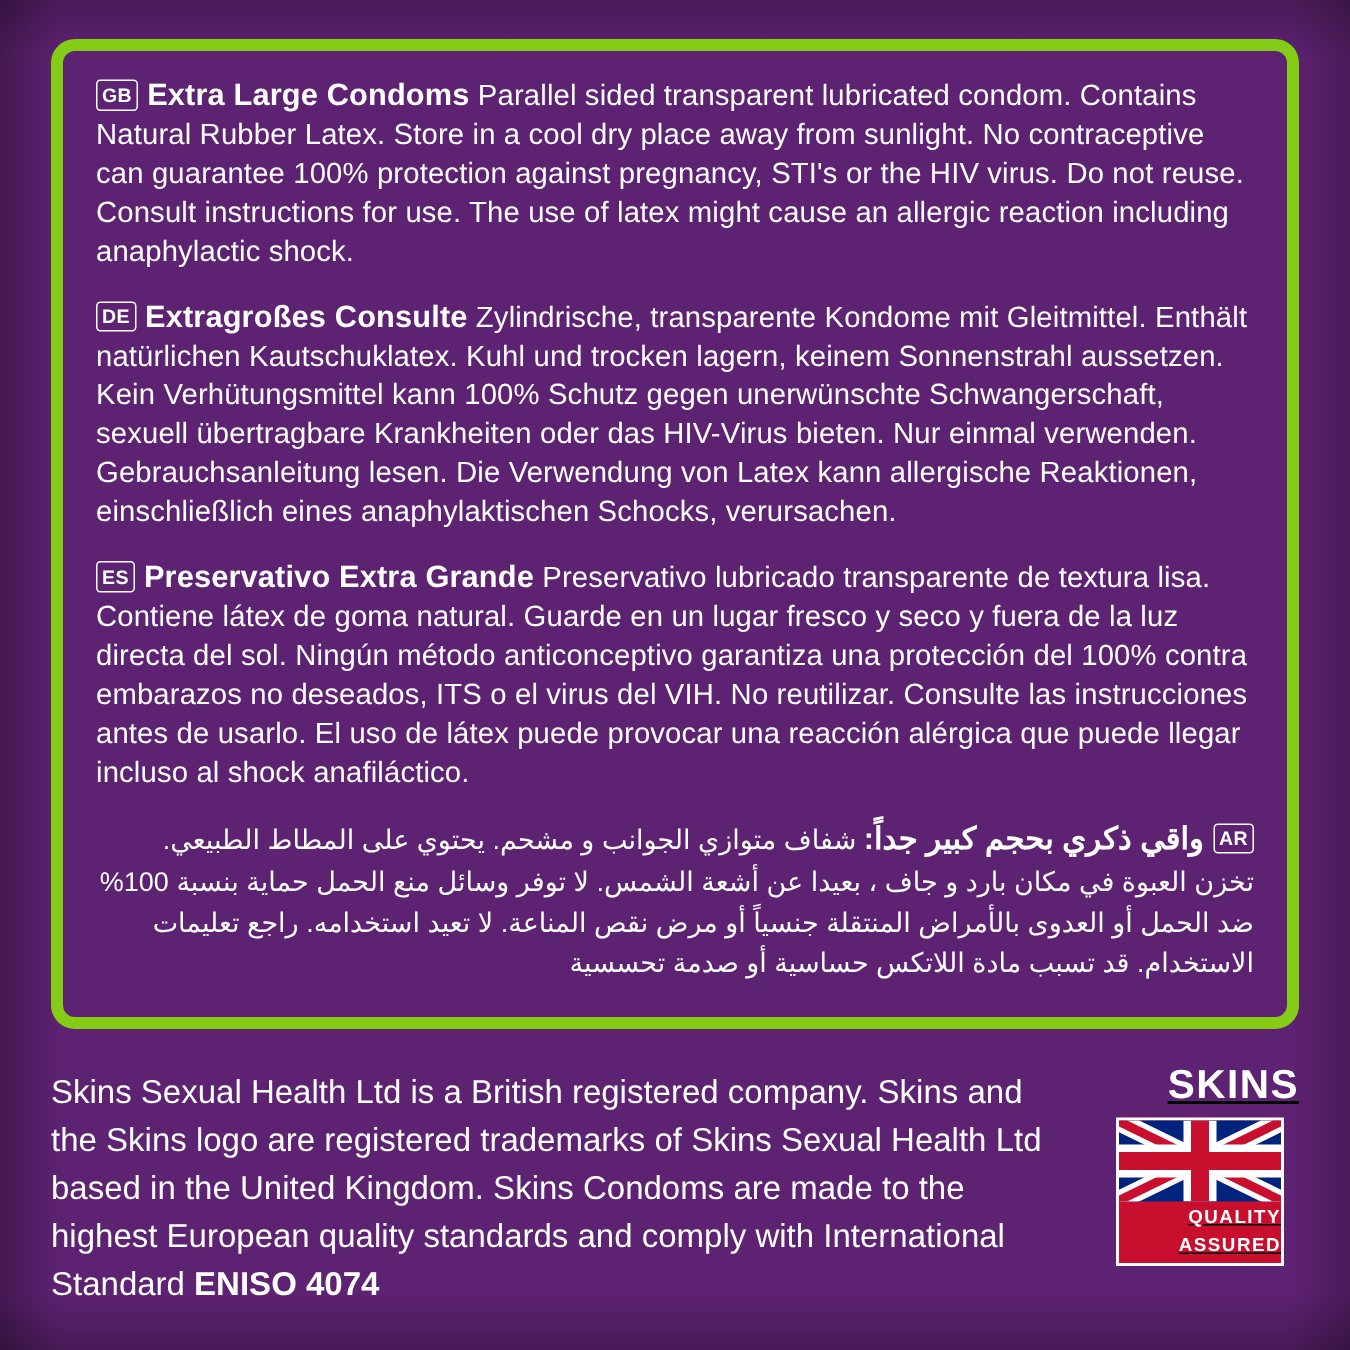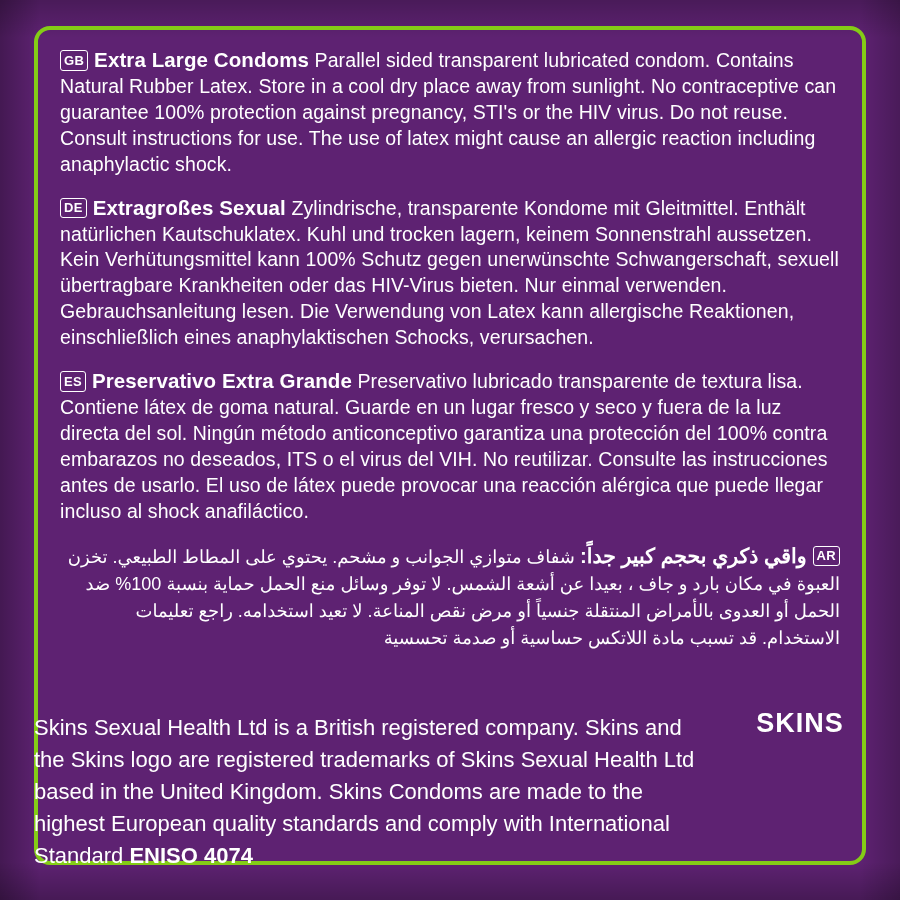--- a/index.html
+++ b/index.html
@@ -34,22 +34,22 @@
       linear-gradient(180deg, rgba(0,0,0,0.22) 0px, rgba(0,0,0,0.0) 38px,
                       rgba(0,0,0,0.0) 862px, rgba(0,0,0,0.25) 900px);
     pointer-events: none;
   }
 
   .inner-frame {
     position: absolute;
     left: 34px;
     top: 26px;
     width: 832px;
-    height: 839px;
-    border: 4px solid #84cc16;
+    height: 660px;
+    border: 8px solid #84cc16;
     border-radius: 16px;
     box-sizing: border-box;
     padding: 16px 22px 10px 22px;
   }
 
   .lang-block {
     color: #ffffff;
     font-size: 19.5px;
     line-height: 1.33;
     letter-spacing: 0.1px;
@@ -102,22 +102,23 @@
     color: #ffffff;
     font-size: 22px;
     line-height: 1.45;
     max-width: 672px;
     padding-top: 6px;
   }
   .footer-text b { font-weight: bold; }
 
   .brand-box {
     width: 132px;
-    text-align: center;
+    text-align: right;
     padding-top: 2px;
+    text-decoration: underline;
   }
   .brand-name {
     color: #ffffff;
     font-weight: bold;
     font-size: 27px;
     letter-spacing: 1px;
     margin-bottom: 6px;
   }
   .flag-badge {
     width: 112px;
@@ -205,21 +206,21 @@
 <div class="package">
 
   <div class="inner-frame">
 
     <div class="lang-block">
       <span class="lang-tag">GB</span><span class="lang-title">Extra Large Condoms</span>
       <span>Parallel sided transparent lubricated condom. Contains Natural Rubber Latex. Store in a cool dry place away from sunlight. No contraceptive can guarantee 100% protection against pregnancy, STI's or the HIV virus. Do not reuse. Consult instructions for use. The use of latex might cause an allergic reaction including anaphylactic shock.</span>
     </div>
 
     <div class="lang-block">
-      <span class="lang-tag">DE</span><span class="lang-title">Extragroßes Sexual</span>
+      <span class="lang-tag">DE</span><span class="lang-title">Extragroßes Consulte</span>
       <span>Zylindrische, transparente Kondome mit Gleitmittel. Enthält natürlichen Kautschuklatex. Kuhl und trocken lagern, keinem Sonnenstrahl aussetzen. Kein Verhütungsmittel kann 100% Schutz gegen unerwünschte Schwangerschaft, sexuell übertragbare Krankheiten oder das HIV-Virus bieten. Nur einmal verwenden. Gebrauchsanleitung lesen. Die Verwendung von Latex kann allergische Reaktionen, einschließlich eines anaphylaktischen Schocks, verursachen.</span>
     </div>
 
     <div class="lang-block">
       <span class="lang-tag">ES</span><span class="lang-title">Preservativo Extra Grande</span>
       <span>Preservativo lubricado transparente de textura lisa. Contiene látex de goma natural. Guarde en un lugar fresco y seco y fuera de la luz directa del sol. Ningún método anticonceptivo garantiza una protección del 100% contra embarazos no deseados, ITS o el virus del VIH. No reutilizar. Consulte las instrucciones antes de usarlo. El uso de látex puede provocar una reacción alérgica que puede llegar incluso al shock anafiláctico.</span>
     </div>
 
     <div class="lang-block rtl">
       <span class="lang-tag">AR</span><span class="lang-title">واقي ذكري بحجم كبير جداً:</span>
@@ -228,16 +229,30 @@
 
   </div>
 
   <div class="footer">
     <div class="footer-text">
       <span>Skins Sexual Health Ltd is a British registered company. Skins and the Skins logo are registered trademarks of Skins Sexual Health Ltd based in the United Kingdom. Skins Condoms are made to the highest European quality standards and comply with International Standard </span><b>ENISO 4074</b>
     </div>
 
     <div class="brand-box">
       <div class="brand-name">SKINS</div>
+      <div class="flag-badge">
+        <div class="flag">
+          <span class="d-white-1"></span>
+          <span class="d-white-2"></span>
+          <span class="d-red-1"></span>
+          <span class="d-red-2"></span>
+          <span class="cross-white-v"></span>
+          <span class="cross-white-h"></span>
+          <span class="cross-red-v"></span>
+          <span class="cross-red-h"></span>
+        </div>
+        <div class="badge-line">QUALITY</div>
+        <div class="badge-line last">ASSURED</div>
+      </div>
     </div>
   </div>
 
 </div>
 
 </body></html>

